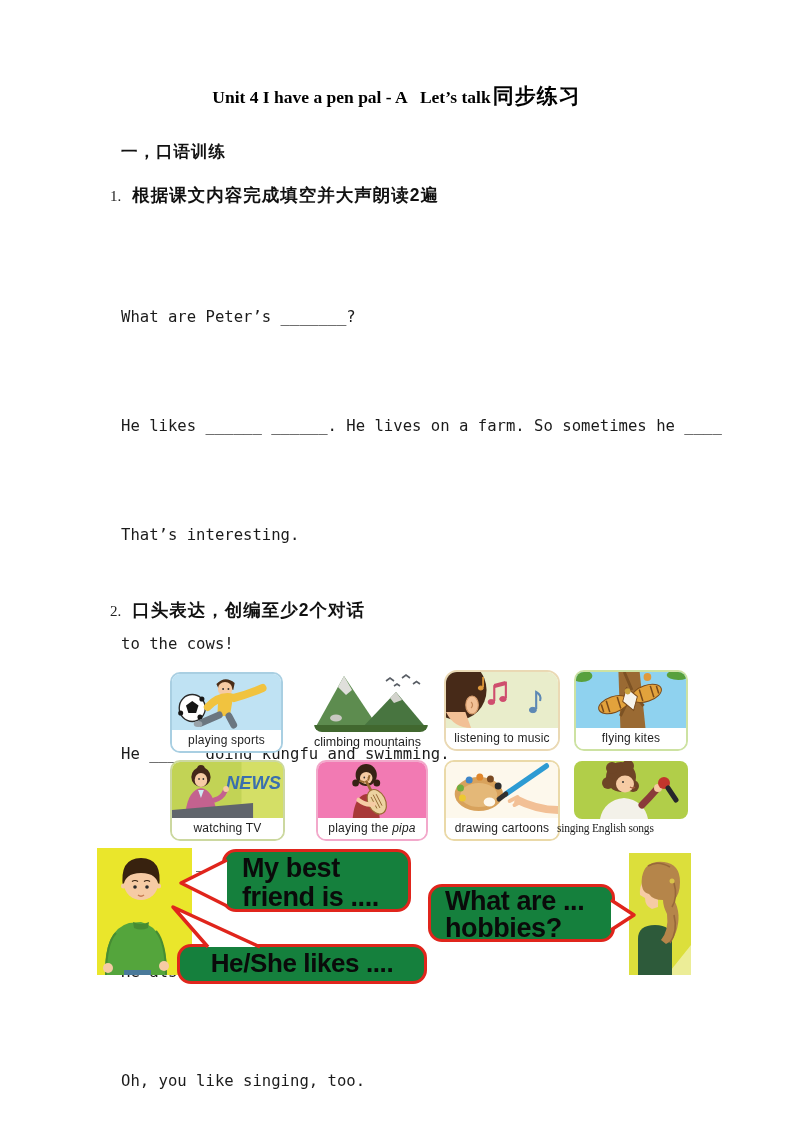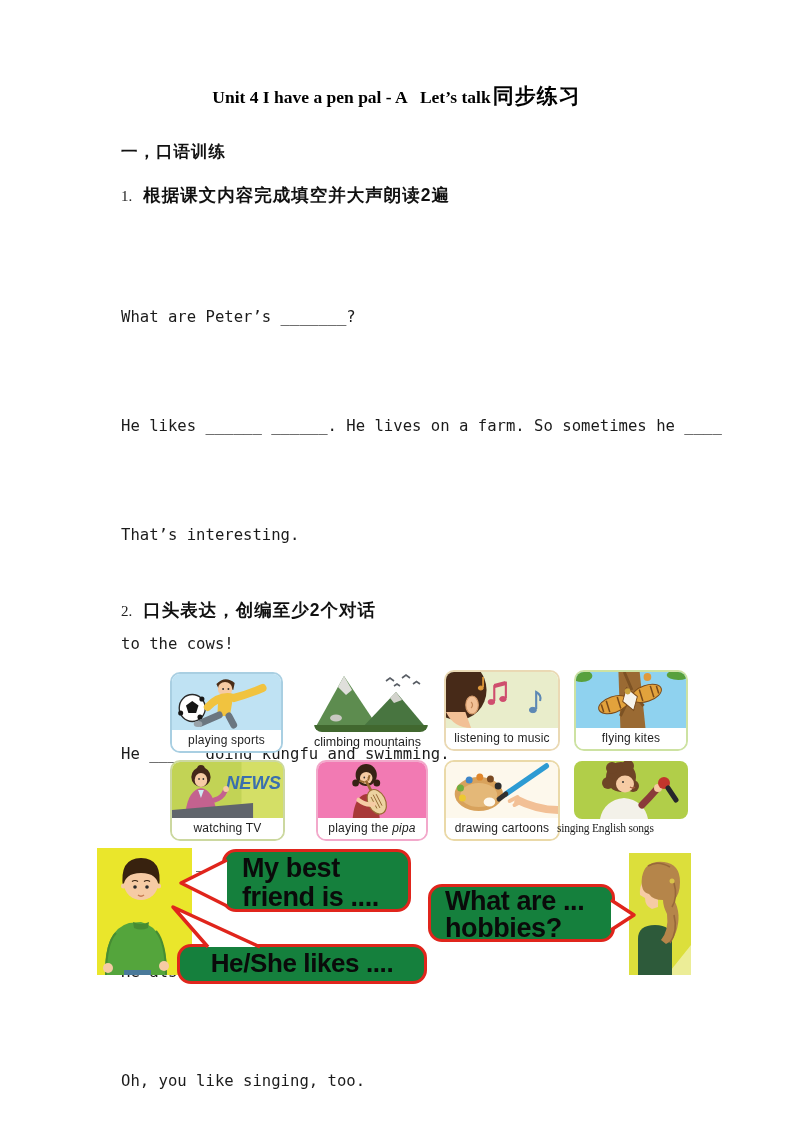--- a/index.html
+++ b/index.html
@@ -4,42 +4,42 @@
 <style>
   html,body{margin:0;padding:0;background:#ffffff;}
   .page{position:relative;width:793px;height:1122px;background:#ffffff;overflow:hidden;
         font-family:"Liberation Sans",sans-serif;color:#111;}
 
   
   .title{position:absolute;top:82px;left:0;width:100%;text-align:center;white-space:pre;}
   .title-en{font-family:"Liberation Serif",serif;font-weight:bold;font-size:17.5px;color:#000;}
   .title-zh{font-size:21px;font-weight:bold;color:#000;margin-left:2px;letter-spacing:1px;}
   .h1{position:absolute;left:121px;top:141px;font-size:16.5px;font-weight:bold;letter-spacing:1px;}
-  .item{position:absolute;left:121px;white-space:nowrap;}
+  .item{position:absolute;left:110px;white-space:nowrap;}
   .item .num{font-family:"Liberation Serif",serif;font-size:15px;margin-right:11px;color:#222;}
   .item .txt{font-size:17.5px;font-weight:bold;letter-spacing:1px;}
   .item1{top:183px;} .item2{top:598px;}
 
   
   .dialogue{position:absolute;left:121px;top:226px;font-family:"DejaVu Sans Mono",monospace;
             font-size:15.6px;color:#1b1b1b;line-height:36.4px;white-space:pre;}
 
   
   .card{position:absolute;box-sizing:border-box;}
   .cardb{border:2px solid #ccc;border-radius:10px;overflow:hidden;background:#fff;}
   .card .img{display:block;}
   .card .img svg{display:block;width:100%;height:100%;}
   .cardb .img{height:56px;}
   .card-label{height:21px;line-height:21px;background:#fff;text-align:center;
               font-size:12px;color:#1d1d1d;letter-spacing:0.2px;}
   .label-out{text-align:left;font-size:12.5px;color:#1d1d1d;margin-top:3px;}
   #card-1{left:170px;top:672px;width:113px;border-color:#a9cfe2;}
   #card-2{left:314px;top:672px;width:114px;}
   #card-2 .img{height:60px;border-radius:8px;overflow:hidden;}
-  #card-3{left:444px;top:670px;width:116px;border-color:#ead9b4;}
+  #card-3{left:444px;top:670px;width:116px;border-color:#ead9b4;border-radius:13px;}
   #card-4{left:574px;top:670px;width:114px;border-color:#cde2a2;}
   #card-5{left:170px;top:760px;width:115px;border-color:#ccd8a0;}
   #card-6{left:316px;top:760px;width:112px;border-color:#f2a9cb;}
   #card-7{left:444px;top:760px;width:116px;border-color:#ead9a8;}
   #card-8{left:574px;top:761px;width:114px;font-family:Liberation Serif, serif;}
   #card-8 .img{height:58px;border-radius:8px;overflow:hidden;}
   #card-8 .label-out{white-space:nowrap;width:130%;margin-left:-15%;font-size:11.5px;letter-spacing:-0.2px;}
 
   
   .charimg{position:absolute;}

